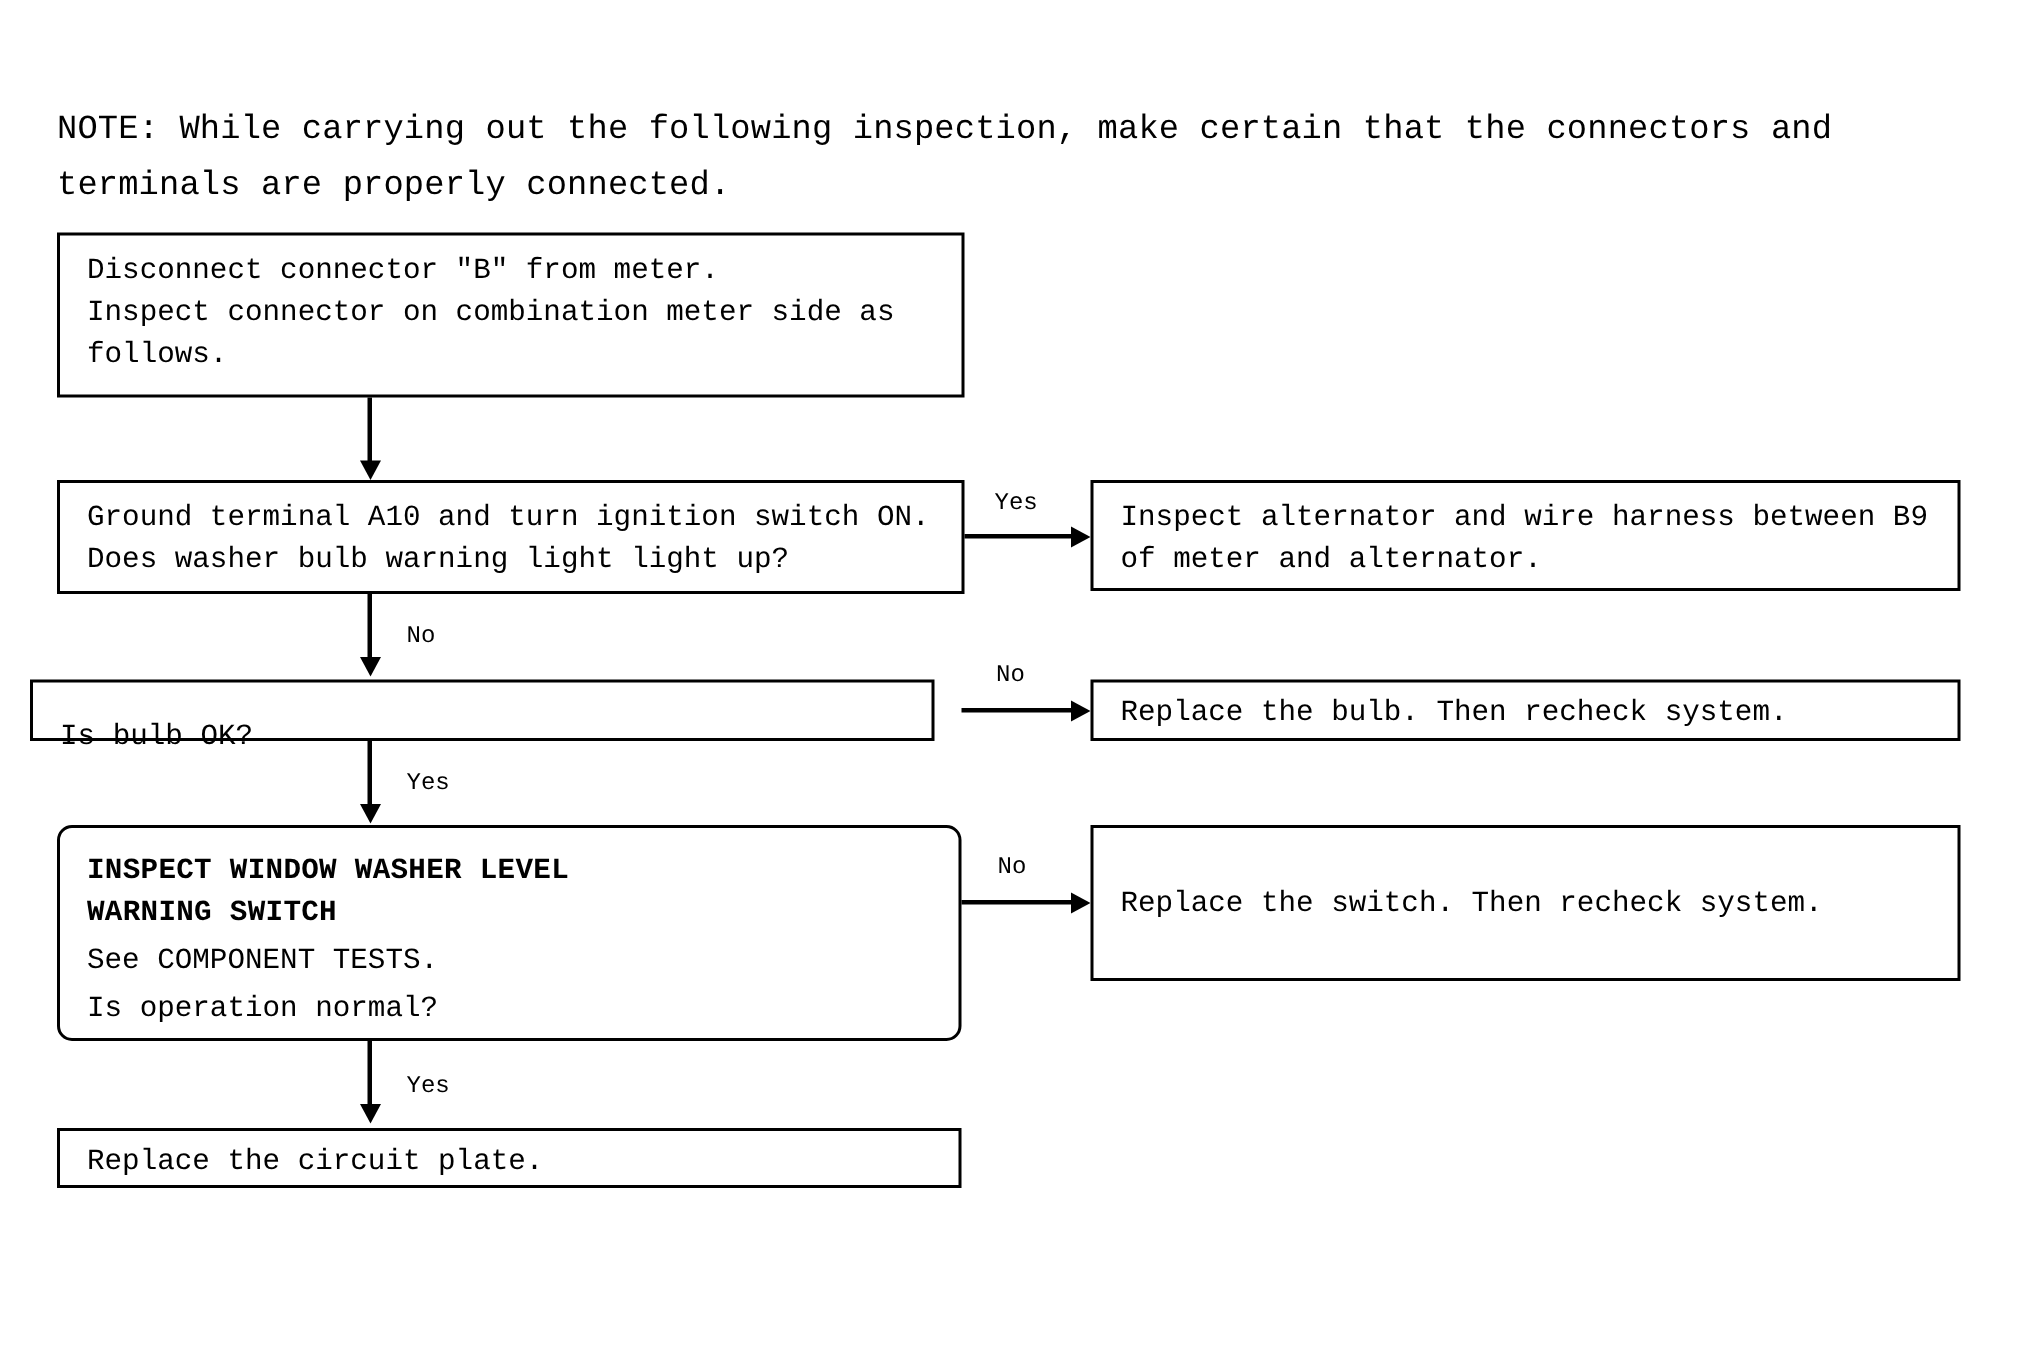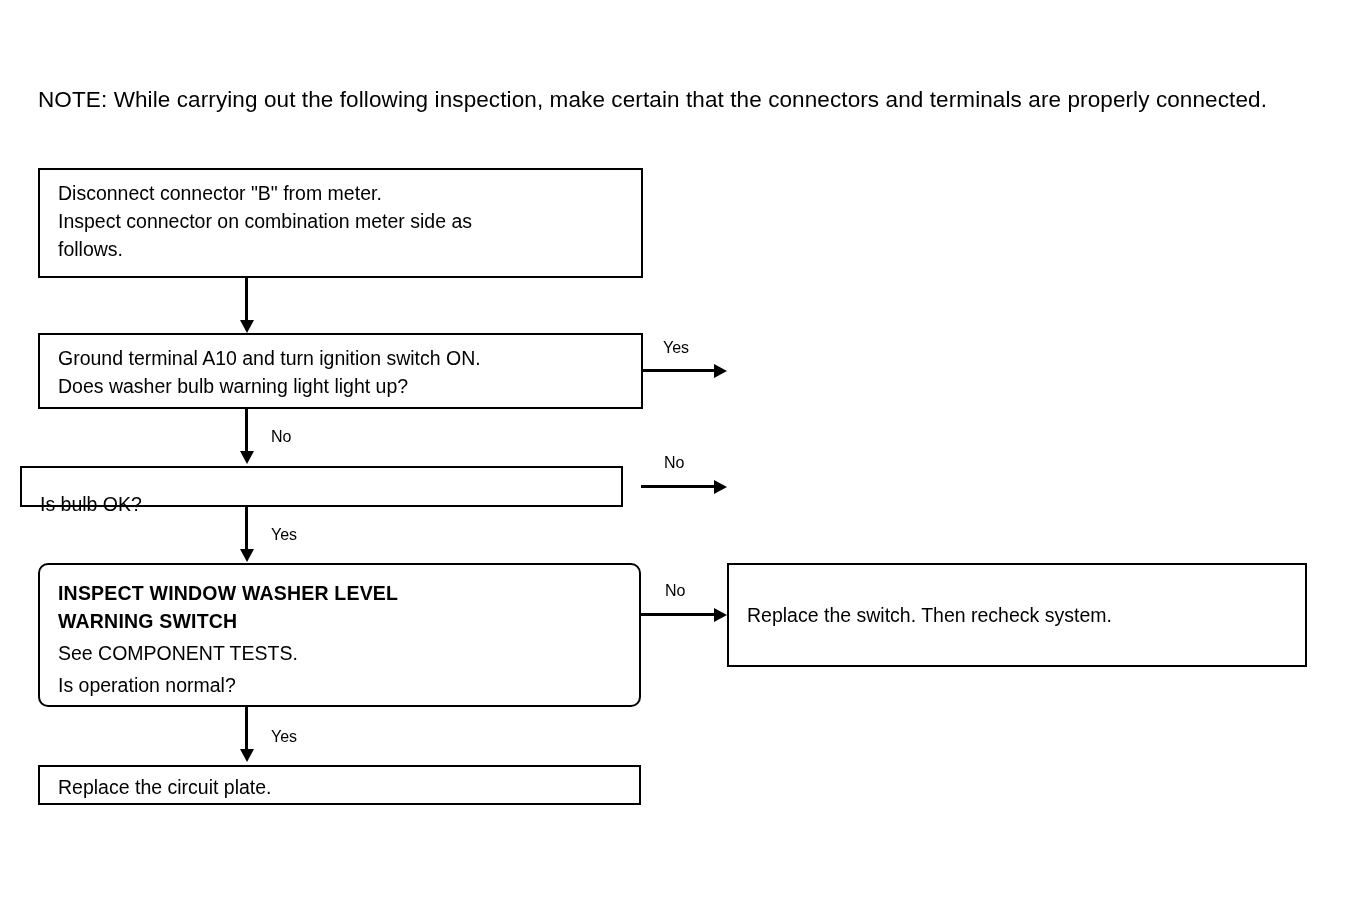--- a/index.html
+++ b/index.html
@@ -5,24 +5,23 @@
   html, body {
     margin: 0;
     padding: 0;
     background: #ffffff;
   }
   #page {
     position: relative;
     width: 1345px;
     height: 808px;
     background: #ffffff;
-    font-family: Liberation Sans, sans-serif;
+    font-family: Liberation Mono, monospace;
     color: #000000;
     overflow: hidden;
-    margin-top: 13px;
   }
   .note {
     position: absolute;
     left: 38px;
     top: 68px;
     width: 1280px;
     font-size: 22.5px;
     line-height: 37px;
     letter-spacing: 0.1px;
     color: #000;
@@ -102,33 +101,40 @@
 
   <div class="box" style="left:38px; top:320px; width:605px; height:76px;">
     <div class="line">Ground terminal A10 and turn ignition switch ON.</div>
     <div class="line">Does washer bulb warning light light up?</div>
   </div>
 
   <div class="hline" style="left:643px; top:356px; width:72px;"></div>
   <div class="arrow-right" style="left:714px; top:350.5px;"></div>
   <div class="edge-label" style="left:663px; top:325px;">Yes</div>
 
+  <div class="box" style="left:727px; top:320px; width:580px; height:74px;">
+    <div class="line">Inspect alternator and wire harness between B9</div>
+    <div class="line">of meter and alternator.</div>
+  </div>
 
   <div class="vline" style="left:245px; top:396px; height:44px;"></div>
   <div class="arrow-down" style="left:239.5px; top:438px;"></div>
   <div class="edge-label" style="left:271px; top:414px;">No</div>
 
   <div class="box" style="left:20px; top:453px; width:603px; height:41px; padding-top:22px;">
     <div class="line">Is bulb OK?</div>
   </div>
 
   <div class="hline" style="left:641px; top:472px; width:74px;"></div>
   <div class="arrow-right" style="left:714px; top:466.5px;"></div>
   <div class="edge-label" style="left:664px; top:440px;">No</div>
 
+  <div class="box" style="left:727px; top:453px; width:580px; height:41px; padding-top:6px;">
+    <div class="line">Replace the bulb. Then recheck system.</div>
+  </div>
 
   <div class="vline" style="left:245px; top:494px; height:44px;"></div>
   <div class="arrow-down" style="left:239.5px; top:536px;"></div>
   <div class="edge-label" style="left:271px; top:512px;">Yes</div>
 
   <div class="box" style="left:38px; top:550px; width:603px; height:144px; padding-top:14px;border-radius:10px;">
     <div class="line bold">INSPECT WINDOW WASHER LEVEL</div>
     <div class="line bold">WARNING SWITCH</div>
     <div class="line" style="margin-top:4px;">See COMPONENT TESTS.</div>
     <div class="line" style="margin-top:4px;">Is operation normal?</div>

